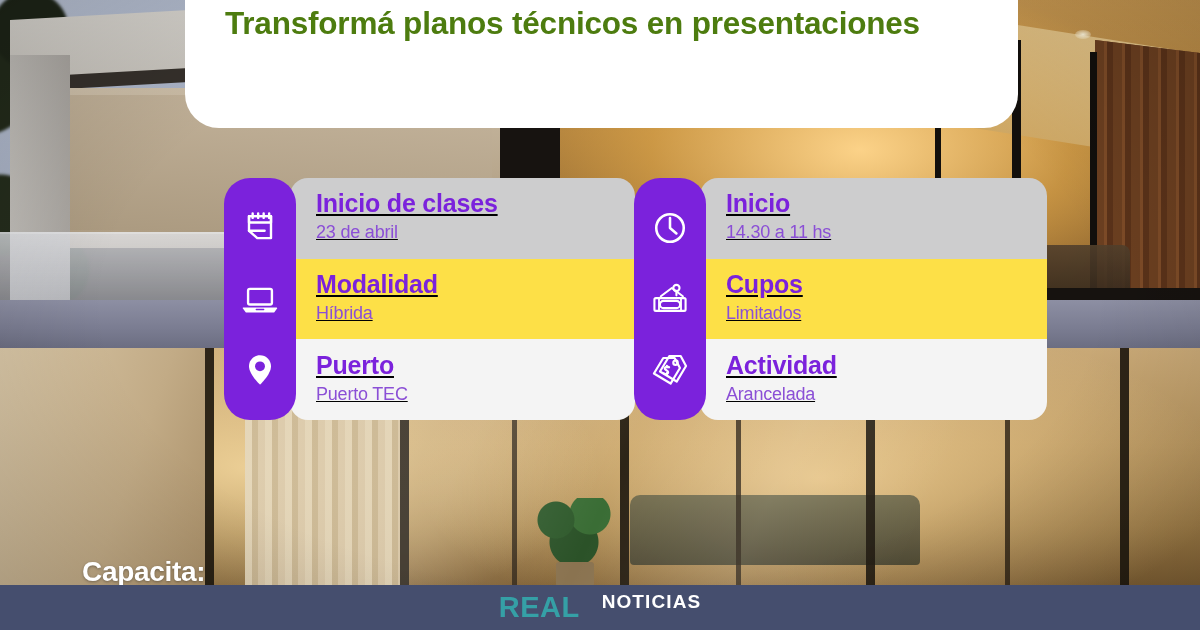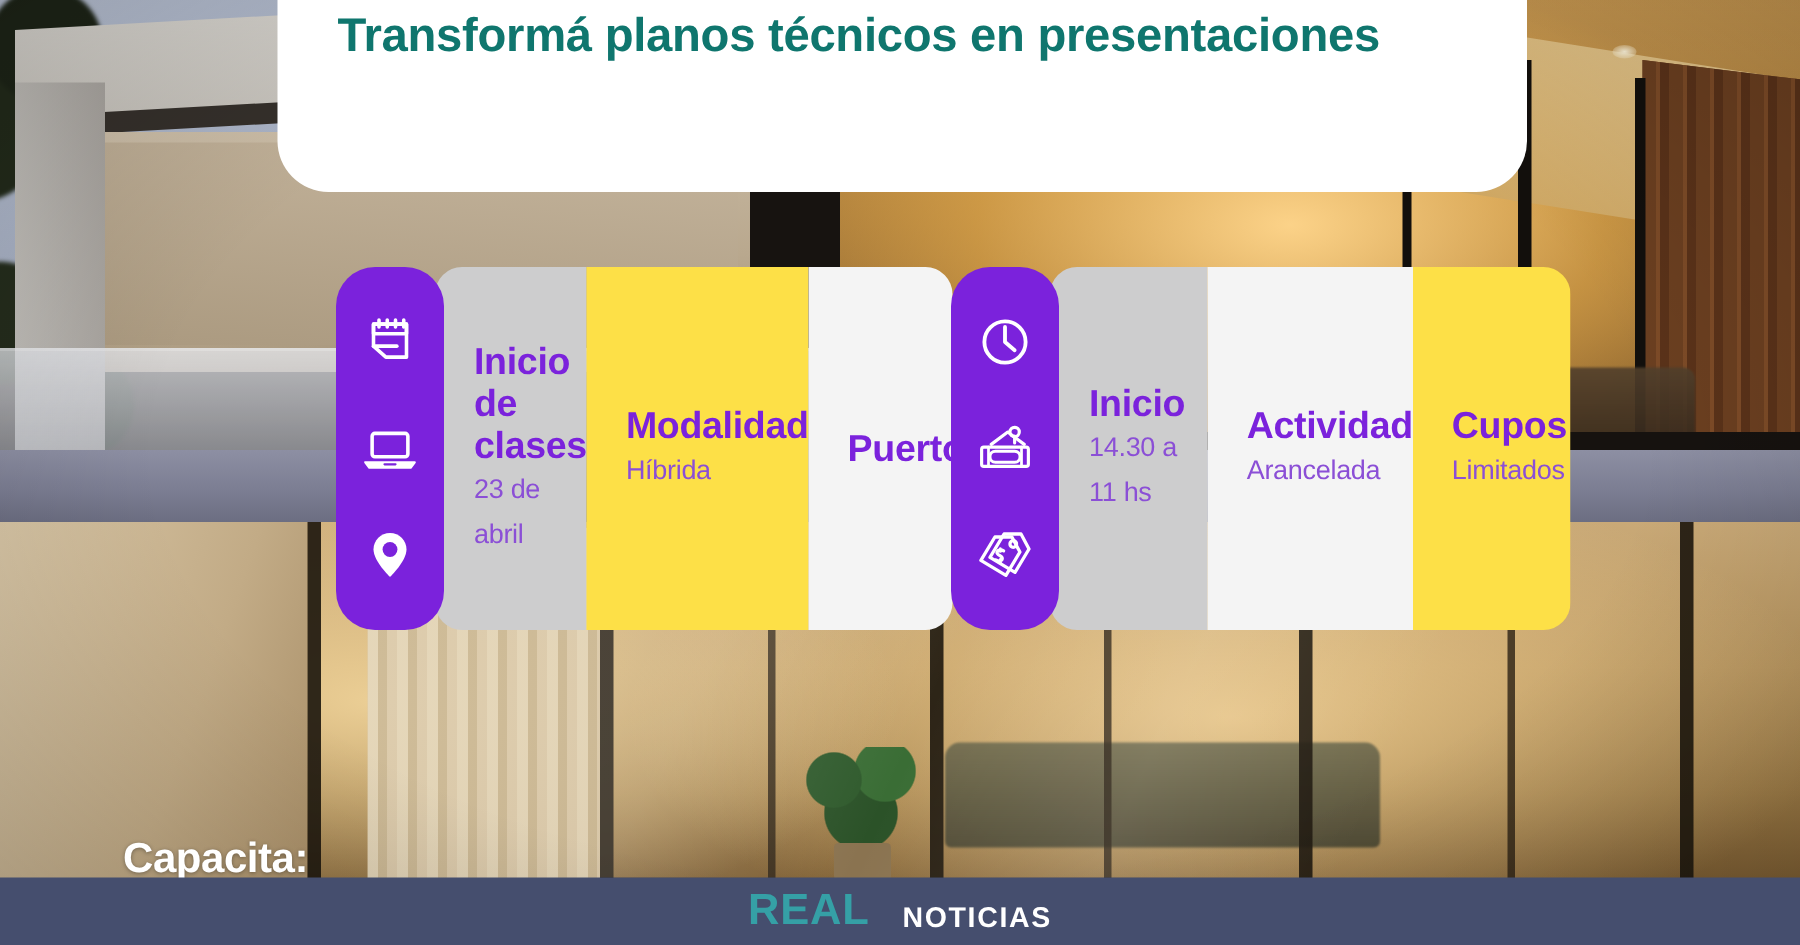--- a/index.html
+++ b/index.html
@@ -164,21 +164,21 @@
   }
 
   
   .headline-panel {
     position:absolute; left:185px; top:-70px; width:833px; height:198px;
     background:#ffffff;
     border-radius:0 0 34px 34px;
     padding:74px 34px 0 40px;
   }
   .headline-panel p {
-    color:#0f766e;
+    color:#4d7c0f;
     font-size:31.5px;
     font-weight:bold;
     line-height:38px;
     letter-spacing:-.2px;
   }
 
   
   .card-group { position:absolute; display:flex; height:242px; }
   .card-group.left  { left:224px; top:178px; }
   .card-group.right { left:634px; top:178px; }
@@ -190,22 +190,22 @@
     display:flex; flex-direction:column;
     align-items:center; justify-content:space-around;
     padding:14px 0;
     position:relative; z-index:2;
   }
   .icon-rail .ico { width:44px; height:44px; display:flex; align-items:center; justify-content:center; }
   .icon-rail svg { width:44px; height:44px; display:block; }
 
   .rows {
     position:relative; left:-6px;
-    display:flex; flex-direction:row;
-    border-radius:18px; overflow:hidden;
+    display:flex; flex-direction:column;
+    border-radius:18px; overflow:hidden;text-decoration:underline;
   }
   .card-group.left  .rows { width:345px; }
   .card-group.right .rows { width:347px; }
 
   .row {
     flex:1;
     padding:8px 0 8px 26px;
     display:flex; flex-direction:column; justify-content:center;
   }
   .row.r1 { background:#cdcdce; }
@@ -228,21 +228,21 @@
     letter-spacing:-.3px;
     text-shadow:0 1px 3px rgba(0,0,0,.35);
   }
 
   
   .bottom-bar {
     position:absolute; left:0; bottom:0; width:1200px; height:45px;
     background:#454E6E;
     display:flex; align-items:center; justify-content:center;
   }
-  .logo { display:flex; align-items:flex-end; gap:22px; }
+  .logo { display:flex; align-items:flex-start; gap:22px; }
   .logo .real {
     color:#35A0A6; font-size:29px; font-weight:bold;
     letter-spacing:.5px;
   }
   .logo .noticias {
     color:#ffffff; font-size:19px; font-weight:bold;
     letter-spacing:1.1px;
   }
 </style>
 </head>
@@ -325,20 +325,21 @@
     <div class="row r1">
       <span class="label">Inicio de clases</span>
       <span class="value">23 de abril</span>
     </div>
     <div class="row r2">
       <span class="label">Modalidad</span>
       <span class="value">Híbrida</span>
     </div>
     <div class="row r3">
       <span class="label">Puerto</span>
+      <span class="value">Puerto TEC</span>
     </div>
   </div>
 </div>
 
 <div class="card-group right">
   <div class="icon-rail">
     <span class="ico">
       <svg viewBox="0 0 48 48" fill="none" stroke="#fff" stroke-width="2.8" stroke-linecap="round" stroke-linejoin="round">
         <circle cx="24" cy="24" r="15"></circle>
         <path d="M24 13v11l7 6"></path>
@@ -361,27 +362,27 @@
         <circle cx="30" cy="16" r="2.4"></circle>
         <path d="M23 21c-2.2-1.4-4.6-.6-4.8 1.2-.2 2 3.8 2.1 3.8 4.2 0 1.9-2.6 2.7-4.8 1.2M20.6 19.6v1.6M20.6 27.4V29"></path>
       </svg>
     </span>
   </div>
   <div class="rows">
     <div class="row r1">
       <span class="label">Inicio</span>
       <span class="value">14.30 a 11 hs</span>
     </div>
+    <div class="row r2">
+      <span class="label">Cupos</span>
+      <span class="value">Limitados</span>
+    </div>
     <div class="row r3">
       <span class="label">Actividad</span>
       <span class="value">Arancelada</span>
-    </div>
-    <div class="row r2">
-      <span class="label">Cupos</span>
-      <span class="value">Limitados</span>
     </div>
   </div>
 </div>
 
 <div class="capacita">Capacita:</div>
 
 <div class="bottom-bar">
   <div class="logo">
     <span class="real">REAL</span>
     <span class="noticias">NOTICIAS</span>

